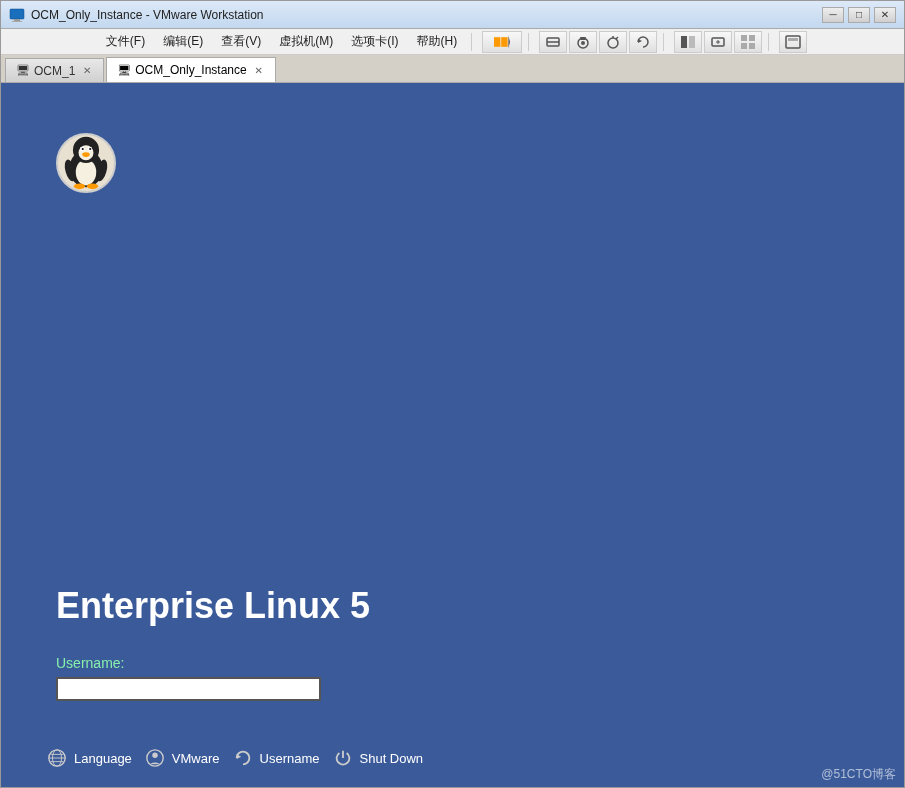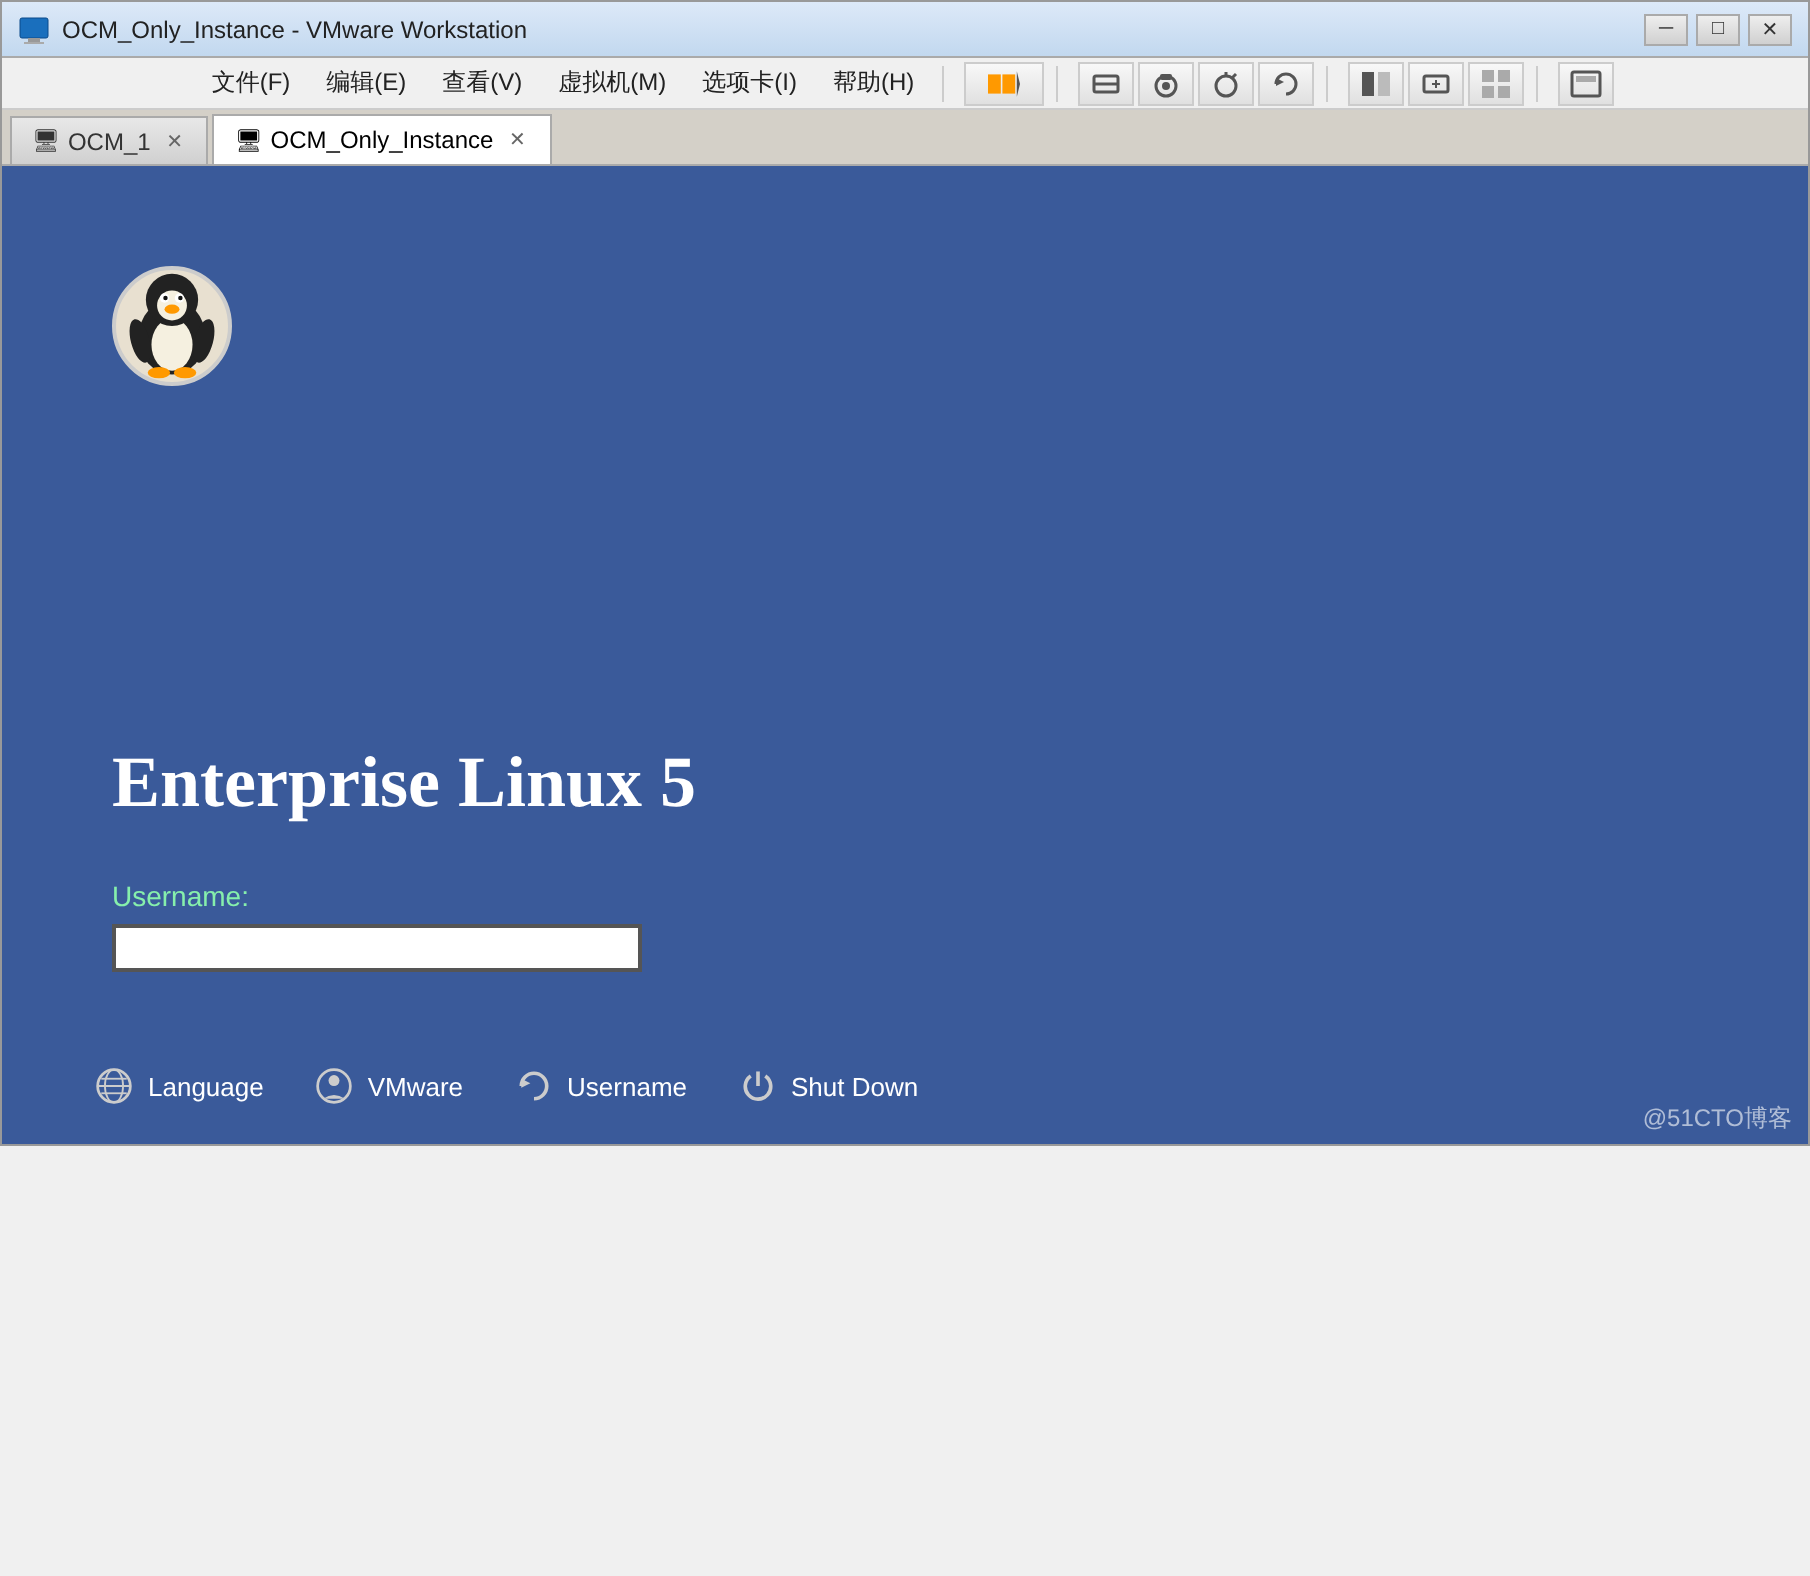--- a/index.html
+++ b/index.html
@@ -1,19 +1,19 @@
 <!DOCTYPE html>
 <html><head>
   <meta charset="utf-8">
   <style>
     * { margin: 0; padding: 0; box-sizing: border-box; }
     body { width: 905px; height: 788px; overflow: hidden; font-family: 'SimSun', 'Microsoft YaHei', sans-serif; background: #f0f0f0; }
 
     
-    .window { width: 905px; height: 573px; display: flex; flex-direction: column; border: 1px solid #999; }
+    .window { width: 905px; height: 788px; display: flex; flex-direction: column; border: 1px solid #999; }
 
     
     .title-bar {
       background: linear-gradient(to bottom, #dde9f8, #c2d8ef);
       height: 28px;
       display: flex;
       align-items: center;
       padding: 0 8px;
       border-bottom: 1px solid #aaa;
       flex-shrink: 0;
@@ -119,21 +119,21 @@
       position: absolute;
       bottom: 80px;
       left: 55px;
       right: 55px;
     }
     .login-title {
       font-size: 36px;
       font-weight: bold;
       color: #fff;
       margin-bottom: 28px;
-      font-family: Liberation Serif, serif;
+      font-family: Liberation Sans, sans-serif;
     }
     .login-label {
       color: #86efac;
       font-size: 14px;
       margin-bottom: 6px;
       font-family: Arial, sans-serif;
     }
     .login-input-wrap {
       margin-bottom: 6px;
     }
@@ -156,21 +156,21 @@
     }
 
     
     .bottom-actions {
       position: absolute;
       bottom: 18px;
       left: 45px;
       right: 45px;
       display: flex;
       align-items: center;
-      gap: 24px;
+      gap: 12px;
     }
     .action-btn {
       display: flex; align-items: center; gap: 6px;
       color: #fff; font-size: 13px; cursor: pointer;
       font-family: Arial, sans-serif;
     }
     .action-btn-icon {
       width: 22px; height: 22px;
       display: flex; align-items: center; justify-content: center;
     }

